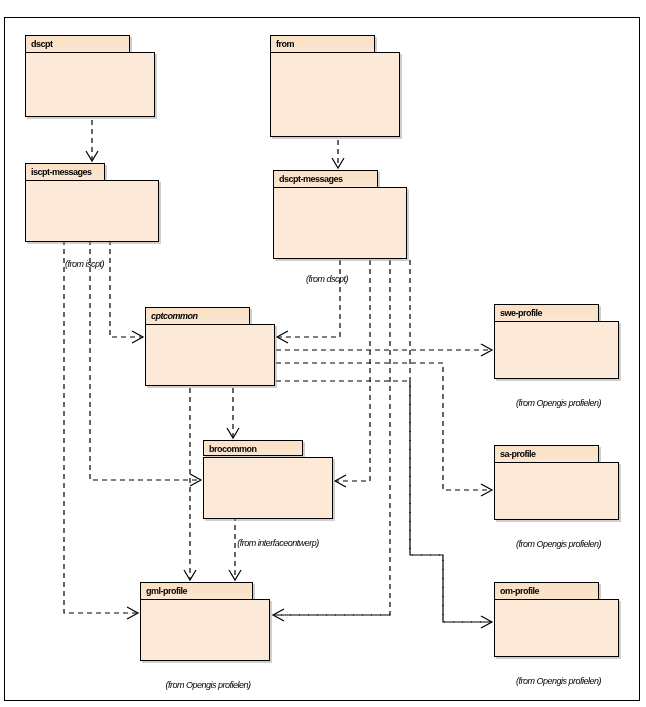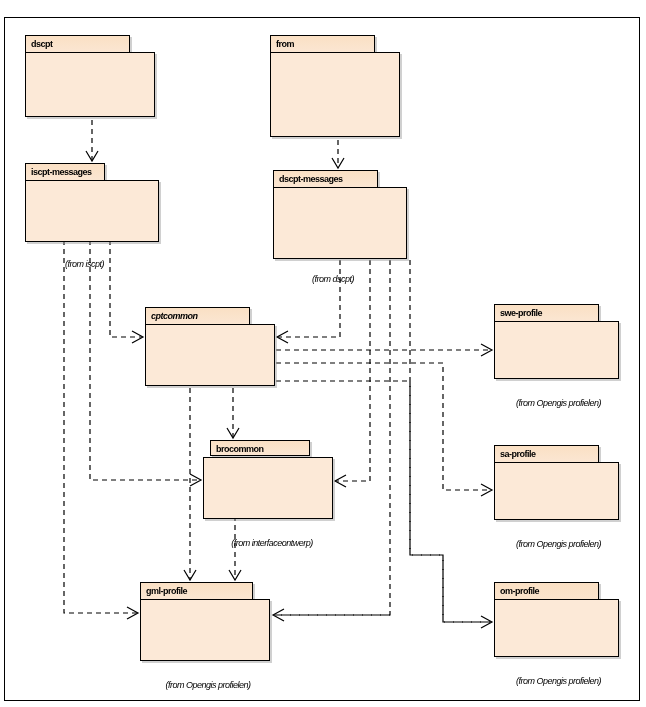--- a/index.html
+++ b/index.html
@@ -225,44 +225,44 @@
     </div>
     <div class="mainbox" style="left:0; top:17px; width:134px; height:62px;"></div>
     <span class="from-note" style="left:40px; top:80px;">(from iscpt)</span>
   </div>
 
   <div class="pkg" style="left:273px; top:170px;">
     <div class="tabbox" style="width:105px; height:18px;">
       <span class="tabbox-label">dscpt-messages</span>
     </div>
     <div class="mainbox" style="left:0; top:17px; width:134px; height:72px;"></div>
-    <span class="from-note" style="left:39px; top:88px;">(from dscpt)</span>
+    <span class="from-note" style="left:33px; top:88px;">(from dscpt)</span>
   </div>
 
   <div class="pkg" style="left:145px; top:307px;">
     <div class="tabbox" style="width:105px; height:18px;font-style:italic;">
       <span class="tabbox-label">cptcommon</span>
     </div>
     <div class="mainbox" style="left:0; top:17px; width:130px; height:62px;"></div>
   </div>
 
   <div class="pkg" style="left:494px; top:304px;">
     <div class="tabbox" style="width:105px; height:18px;padding-left:37px;">
       <span class="tabbox-label">swe-profile</span>
     </div>
     <div class="mainbox" style="left:0; top:17px; width:125px; height:58px;"></div>
     <span class="from-note" style="left:2px; top:78px; width:125px;">(from Opengis profielen)</span>
   </div>
 
   <div class="pkg" style="left:203px; top:440px;">
-    <div class="tabbox" style="width:100px; height:16px;margin-left:7px;">
+    <div class="tabbox" style="width:100px; height:16px;">
       <span class="tabbox-label">brocommon</span>
     </div>
     <div class="mainbox" style="left:0; top:17px; width:130px; height:62px;"></div>
-    <span class="from-note" style="left:4px; top:82px; width:130px;">(from interfaceontwerp)</span>
+    <span class="from-note" style="left:10px; top:82px; width:130px;">(from interfaceontwerp)</span>
   </div>
 
   <div class="pkg" style="left:494px; top:445px;">
     <div class="tabbox" style="width:105px; height:18px;">
       <span class="tabbox-label">sa-profile</span>
     </div>
     <div class="mainbox" style="left:0; top:17px; width:125px; height:58px;"></div>
     <span class="from-note" style="left:2px; top:78px; width:125px;">(from Opengis profielen)</span>
   </div>
 

